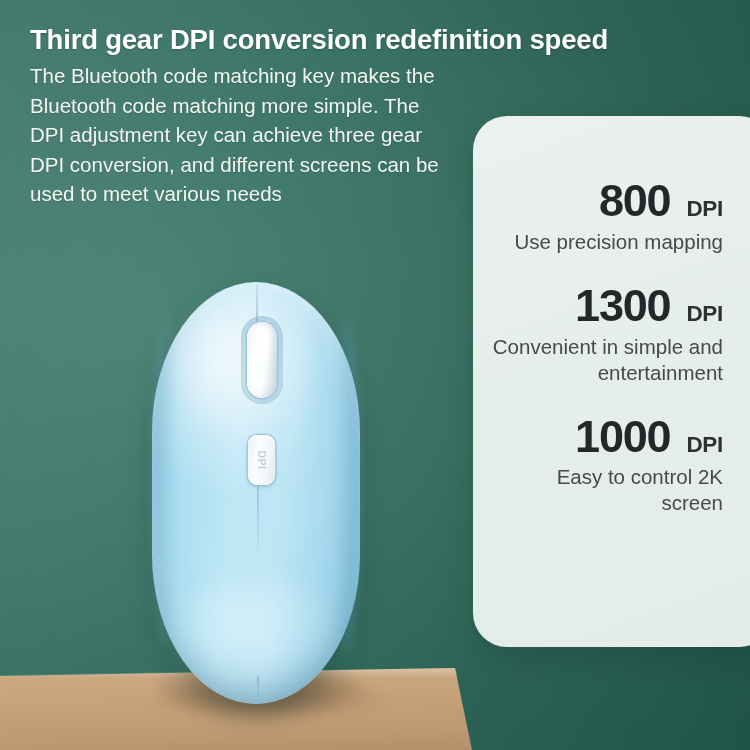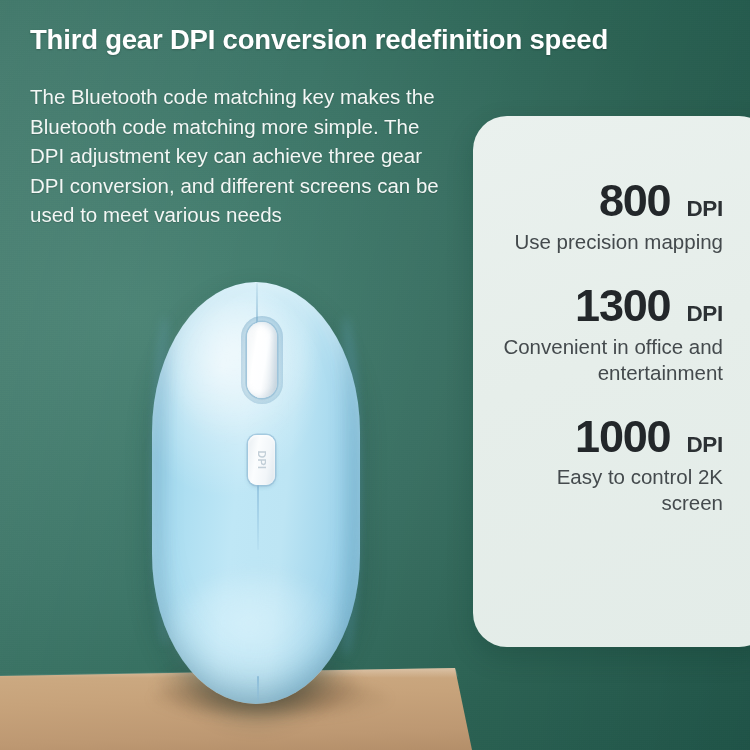--- a/index.html
+++ b/index.html
@@ -168,21 +168,21 @@
     left: 30px; top: 24px;
     width: 700px;
     color: #ffffff;
     font-size: 27.5px;
     font-weight: 700;
     letter-spacing: -0.2px;
     text-shadow: 0 1px 2px rgba(0,0,0,0.22);
   }
   .body-copy {
     position: absolute;
-    left: 30px; top: 82px;
+    left: 30px; top: 61px;
     width: 420px;
     color: #f3f7f5;
     font-size: 20.5px;
     line-height: 29.5px;
     font-weight: 400;
     text-shadow: 0 1px 1px rgba(0,0,0,0.16);
   }
 
   
   .spec-card {
@@ -272,21 +272,21 @@
           <span class="spec-unit">DPI</span>
         </div>
         <div class="spec-desc">Use precision mapping</div>
       </div>
 
       <div class="spec-item">
         <div class="spec-value-row">
           <span class="spec-number">1300</span>
           <span class="spec-unit">DPI</span>
         </div>
-        <div class="spec-desc">Convenient in office and entertainment</div>
+        <div class="spec-desc">Convenient in simple and entertainment</div>
       </div>
 
       <div class="spec-item">
         <div class="spec-value-row">
           <span class="spec-number">1000</span>
           <span class="spec-unit">DPI</span>
         </div>
         <div class="spec-desc">Easy to control 2K screen</div>
       </div>
 

